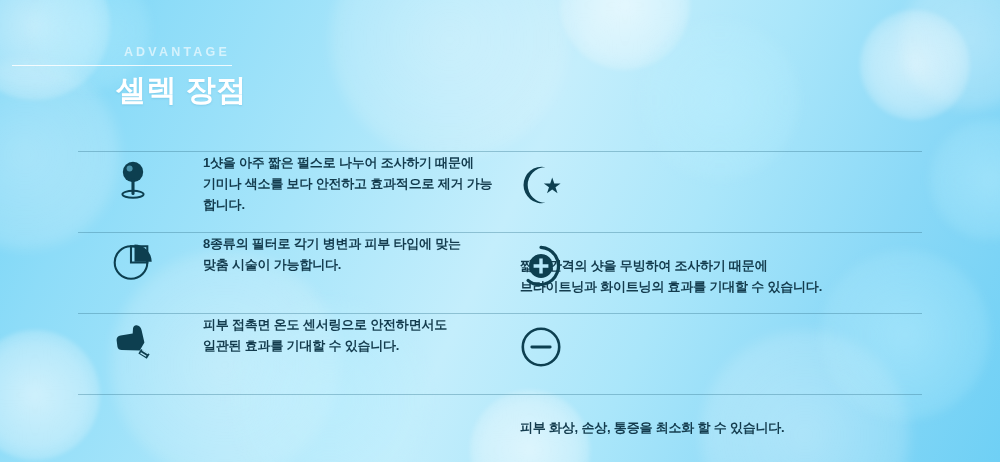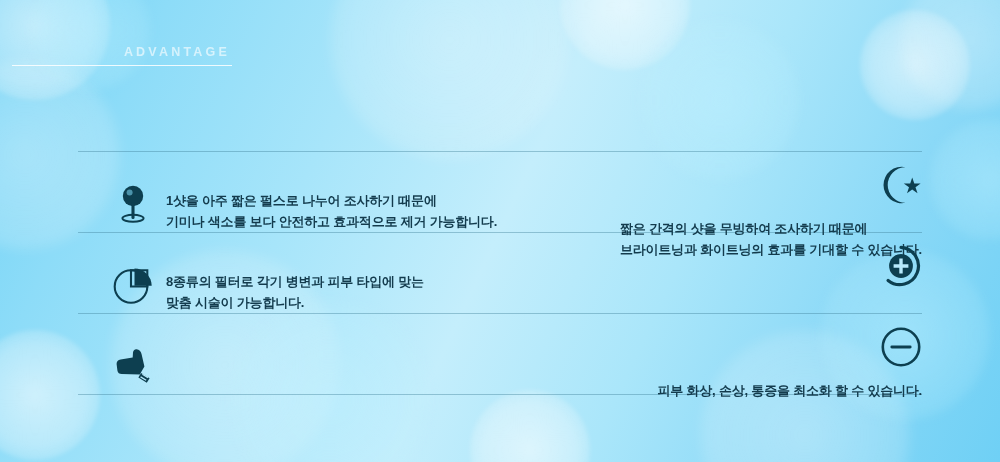--- a/index.html
+++ b/index.html
@@ -99,22 +99,23 @@
     width: 100%;
     background: rgba(60,125,150,0.40);
   }
   .row {
     display: flex;
     height: 80px;
   }
   .cell {
     flex: 0 0 50%;
     display: flex;
-    align-items: flex-end;
+    align-items: flex-start;
     padding-left: 22px;
+    gap: 37px;
   }
   .cell.right { padding-left: 20px; flex-direction: column; }
 
   .icon-box {
     flex: 0 0 66px;
     height: 56px;
     display: flex;
     align-items: center;
     justify-content: center;
   }
@@ -146,20 +147,21 @@
   <div class="bokeh" style="left:860px;  top:10px;   width:110px; height:110px;"></div>
   <div class="bokeh soft" style="left:900px;  top:-30px;  width:140px; height:140px;"></div>
   <div class="bokeh tint" style="left:930px;  top:120px;  width:120px; height:120px;"></div>
   <div class="bokeh soft" style="left:700px;  top:330px;  width:210px; height:210px;"></div>
   <div class="bokeh" style="left:470px;  top:390px;  width:120px; height:120px;"></div>
   <div class="bokeh tint" style="left:820px;  top:250px;  width:170px; height:170px;"></div>
 
   <div class="header">
     <div class="eyebrow">ADVANTAGE</div>
     <div class="header-rule"></div>
+    <div class="title">셀렉 장점</div>
   </div>
 
   <div class="content">
 
     <div class="rule"></div>
 
     <div class="row">
       <div class="cell">
         <span class="icon-box">
           <svg width="34" height="40" viewBox="0 0 34 40" fill="none">
@@ -214,20 +216,22 @@
     <div class="row">
       <div class="cell">
         <span class="icon-box">
           <svg width="44" height="40" viewBox="0 0 44 40" fill="none">
             <path d="M25.6 3.2 C23.6 3.0 22.2 4.6 22.0 6.6 L21.7 11.6 L9.6 13.4 C7.0 13.8 5.4 15.6 5.6 18.0 L6.4 24.4 C6.7 26.6 8.4 28.0 10.7 28.0 L28.8 28.4 L33.4 20.6 L30.6 8.2 C30.0 5.4 28.2 3.4 25.6 3.2 Z" fill="#0d3f50"></path>
             <path d="M30.0 27.0 L38.6 32.2 L35.8 36.8 L27.4 31.6 Z" fill="#0d3f50"></path>
             <path d="M31.4 28.2 L37.0 31.6" stroke="#b7e9fb" stroke-width="1.3"></path>
             <path d="M29.6 30.9 L35.2 34.3" stroke="#b7e9fb" stroke-width="1.3"></path>
           </svg>
         </span>
+        <span class="item-text">피부 접촉면 온도 센서링으로 안전하면서도
+일관된 효과를 기대할 수 있습니다.</span>
       </div>
       <div class="cell right">
         <span class="icon-box">
           <svg width="42" height="42" viewBox="0 0 42 42" fill="none">
             <circle cx="21" cy="21" r="18.2" fill="none" stroke="#0d3f50" stroke-width="2.6"></circle>
             <path d="M11.8 21 L30.2 21" stroke="#0d3f50" stroke-width="2.8" stroke-linecap="round"></path>
           </svg>
         </span>
         <span class="item-text">피부 화상, 손상, 통증을 최소화 할 수 있습니다.</span>
       </div>

